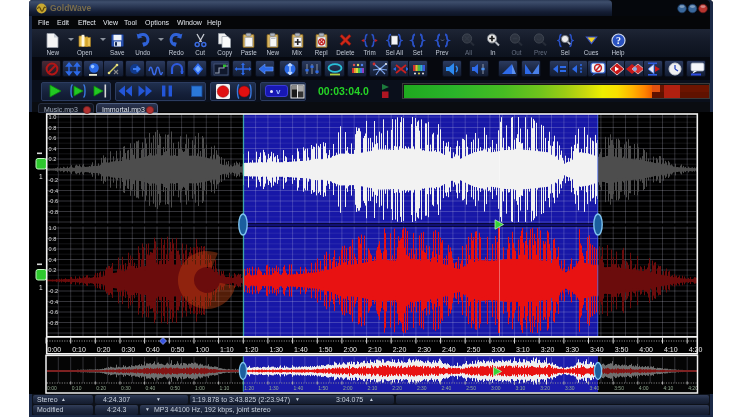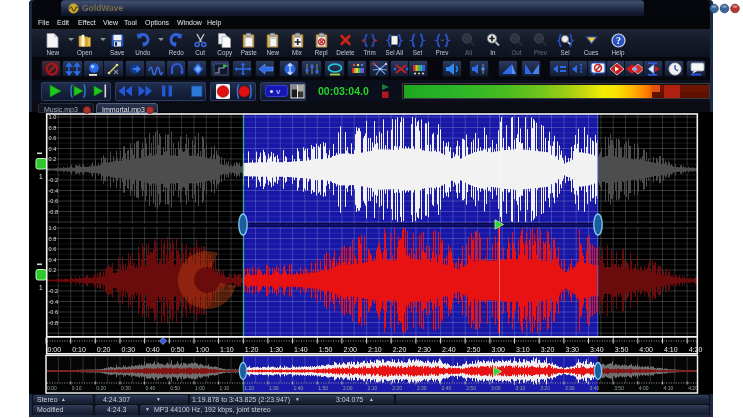--- a/index.html
+++ b/index.html
@@ -3,21 +3,21 @@
 <style>
 * { margin:0; padding:0; box-sizing:border-box; }
 html,body { width:743px; height:418px; background:#fff; overflow:hidden;
   font-family:"Liberation Sans",sans-serif; }
 .abs { position:absolute; }
 #win { position:absolute; left:29px; top:0; width:684px; height:417px;
   background:#05070c; border-radius:4px 4px 0 0;
   box-shadow: inset 3px 0 0 #1b2946, inset -3px 0 0 #1b2946, inset 0 -3px 0 #1b2946; }
 #title { position:absolute; left:0; top:0; width:583px; height:16px;
   background:linear-gradient(180deg,#2c3b57 0%,#3e4e6c 12%,#273450 45%,#141d33 75%,#0c1424 100%);
-  border-radius:4px 4px 0 0;margin-left:32px; }
+  border-radius:4px 4px 0 0; }
 #title .txt { position:absolute; left:21px; top:3px; font-size:8.5px; font-weight:bold; color:#786c4c; }
 #menu { position:absolute; left:3px; top:16px; width:678px; height:13px; background:#050608;
   color:#e2e6ec; font-size:7px; }
 #menu span { position:absolute; top:2.5px; }
 #tb1 { position:absolute; left:3px; top:29px; width:678px; height:28px;
   background:linear-gradient(180deg,#1e2535 0%,#141a28 45%,#0c121e 100%); }
 #tb1 .tl { top:20px; font-size:6.3px; color:#c3cad6; text-align:center; }
 #tb1 .tl.dim { color:#677082; }
 #tb2 { position:absolute; left:3px; top:57px; width:678px; height:23px; background:#06080e; }
 .t2b { top:2.5px; width:20.8px; height:17.5px;

